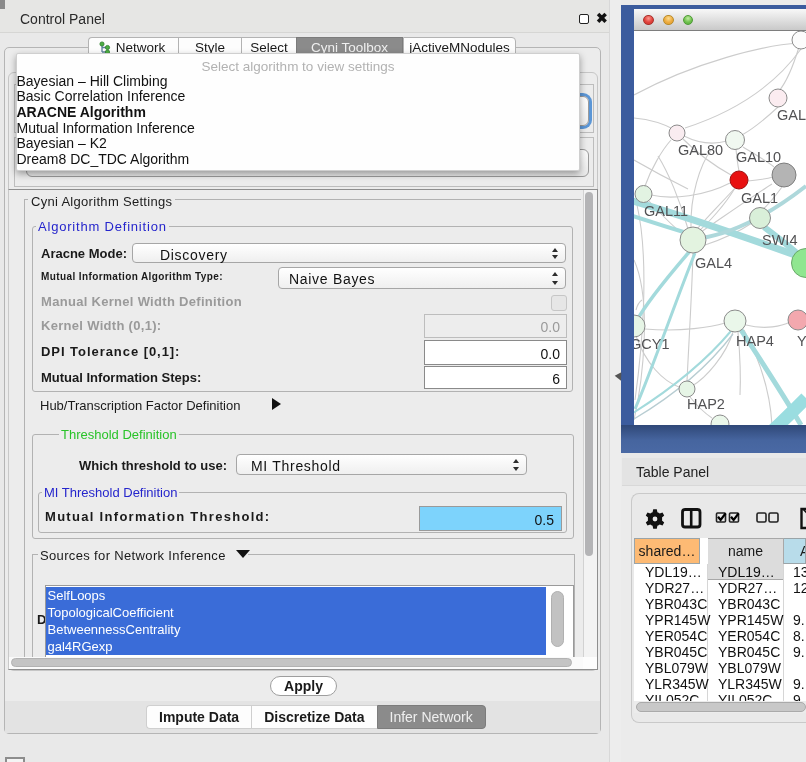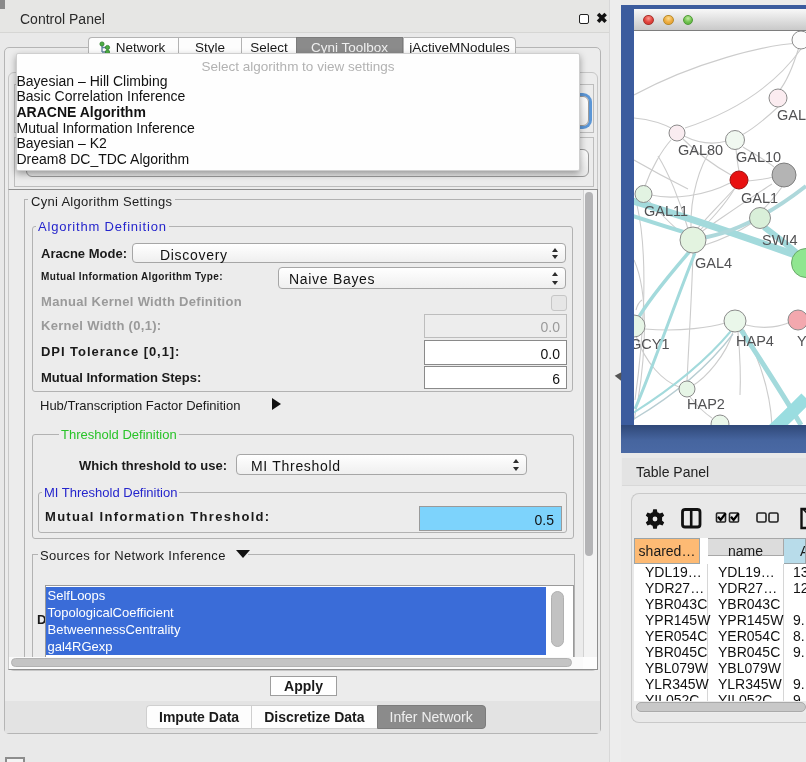--- a/index.html
+++ b/index.html
@@ -95,21 +95,21 @@
 <div class="abs" style="left:46px;top:587px;width:500px;height:68px;background:#3a6cd8;color:#fff;font-size:13px;line-height:17px;padding-left:1.5px;">SelfLoops<br>TopologicalCoefficient<br>BetweennessCentrality<br>gal4RGexp</div>
 <div class="abs" style="left:551px;top:591px;width:13px;height:56px;background:#c2c2c2;border:1px solid #b0b0b0;border-radius:7px;"></div>
 <div class="abs" style="left:583px;top:656px;width:14px;height:13px;background:#fdfdfd;"></div>
 
 <div class="abs" style="left:9px;top:657px;width:574px;height:12px;background:#fafafa;"></div>
 <div class="abs" style="left:11px;top:658px;width:561px;height:9px;background:#c4c4c4;border:1px solid #b2b2b2;border-radius:5px;"></div>
 
 <div class="abs" style="left:583px;top:190px;width:14px;height:467px;background:#f3f3f3;border-left:1px solid #d2d2d2;"></div>
 <div class="abs" style="left:585px;top:192px;width:7.5px;height:364px;background:#b4b4b6;border-radius:4px;"></div>
 
-<div class="abs" style="left:270px;top:676px;width:67px;height:20px;background:#fff;border:1px solid #9e9e9e;border-radius:0;font-size:14px;font-weight:bold;color:#1a1a1a;text-align:center;padding-top:1px;">Apply</div>
+<div class="abs" style="left:270px;top:676px;width:67px;height:20px;background:#fff;border:1px solid #9e9e9e;border-radius:10px;font-size:14px;font-weight:bold;color:#1a1a1a;text-align:center;padding-top:1px;">Apply</div>
 <div class="abs" style="left:5px;top:701px;width:595px;height:32px;background:#e3e3e3;"></div>
 <div class="abs" style="left:146px;top:705px;height:24px;display:flex;font-size:14px;font-weight:bold;color:#1a1a1a;">
   <div style="background:#fdfdfd;border:1px solid #cfcfcf;border-right:none;border-radius:4px 0 0 4px;padding:3px 12px 0 12px;">Impute Data</div>
   <div style="background:#fdfdfd;border:1px solid #cfcfcf;border-right:none;padding:3px 12px 0 12px;">Discretize Data</div>
   <div style="background:#8b8b8b;border:1px solid #7c7c7c;border-radius:0 4px 4px 0;color:#efefef;font-weight:normal;padding:3px 12px 0 12px;">Infer Network</div>
 </div>
 
 <div class="abs" style="left:5px;top:757px;width:20px;height:10px;border:2px solid #8d8d8d;background:#f4f4f4;"></div>
 
 <div class="abs" style="left:16px;top:53px;width:564px;height:118px;background:#fefefe;border:1px solid #cfcfcf;border-radius:2px;box-shadow:0 3px 7px rgba(0,0,0,0.35);"></div>
@@ -235,21 +235,21 @@
   <g fill="none" stroke="#000" stroke-width="2.3">
     <path d="M78 13.8 l2.6 3.2 l5 -6.6"></path>
     <path d="M91 13.8 l2.6 3.2 l5 -6.6"></path>
   </g>
   <path d="M168 6 l-6.5 0 l0 19 l13 0" fill="none" stroke="#111" stroke-width="2.4"></path>
   <path d="M163 6 l3.6 3.8 l3 0" fill="none" stroke="#111" stroke-width="1.6"></path>
 </svg>
 
 <div class="abs" style="left:634px;top:538px;width:172px;height:163px;background:#fff;"></div>
 <div class="abs" style="left:634px;top:538px;width:66px;height:26px;background:#fdba74;border:1px solid #9aa4a8;font-size:14px;color:#1a1a1a;text-align:center;padding-top:4px;">shared…</div>
-<div class="abs" style="left:708px;top:538px;width:76px;height:18px;background:#dcdcdc;border:1px solid #a8a8a8;border-left:none;font-size:14px;color:#1a1a1a;text-align:center;padding-top:4px;">name</div>
+<div class="abs" style="left:708px;top:538px;width:76px;height:42px;background:#dcdcdc;border:1px solid #a8a8a8;border-left:none;font-size:14px;color:#1a1a1a;text-align:center;padding-top:4px;">name</div>
 <div class="abs" style="left:784px;top:538px;width:22px;height:26px;background:#b8dcea;border:1px solid #9aa4a8;border-left:none;overflow:hidden;">
     <span style="position:absolute;left:16px;top:4px;font-size:14px;color:#1a1a1a;">A</span>
   </div>
 <div class="abs" style="left:707px;top:564px;width:1px;height:137px;background:#d6d6d6;"></div>
 <div class="abs" style="left:783px;top:564px;width:1px;height:137px;background:#d6d6d6;"></div>
 <div class="abs" style="left:645px;top:564px;font-size:14px;color:#111;line-height:16px;">YDL19…<br>YDR27…<br>YBR043C<br>YPR145W<br>YER054C<br>YBR045C<br>YBL079W<br>YLR345W<br>YIL052C</div>
 <div class="abs" style="left:718px;top:564px;font-size:14px;color:#111;line-height:16px;">YDL19…<br>YDR27…<br>YBR043C<br>YPR145W<br>YER054C<br>YBR045C<br>YBL079W<br>YLR345W<br>YIL052C</div>
 <div class="abs" style="left:793px;top:564px;font-size:14px;color:#111;line-height:16px;">13<br>12<br><br>9.<br>8.<br>9.<br><br>9.<br>9.</div>
 
 <div class="abs" style="left:634px;top:701px;width:172px;height:12px;background:#ececec;"></div>

